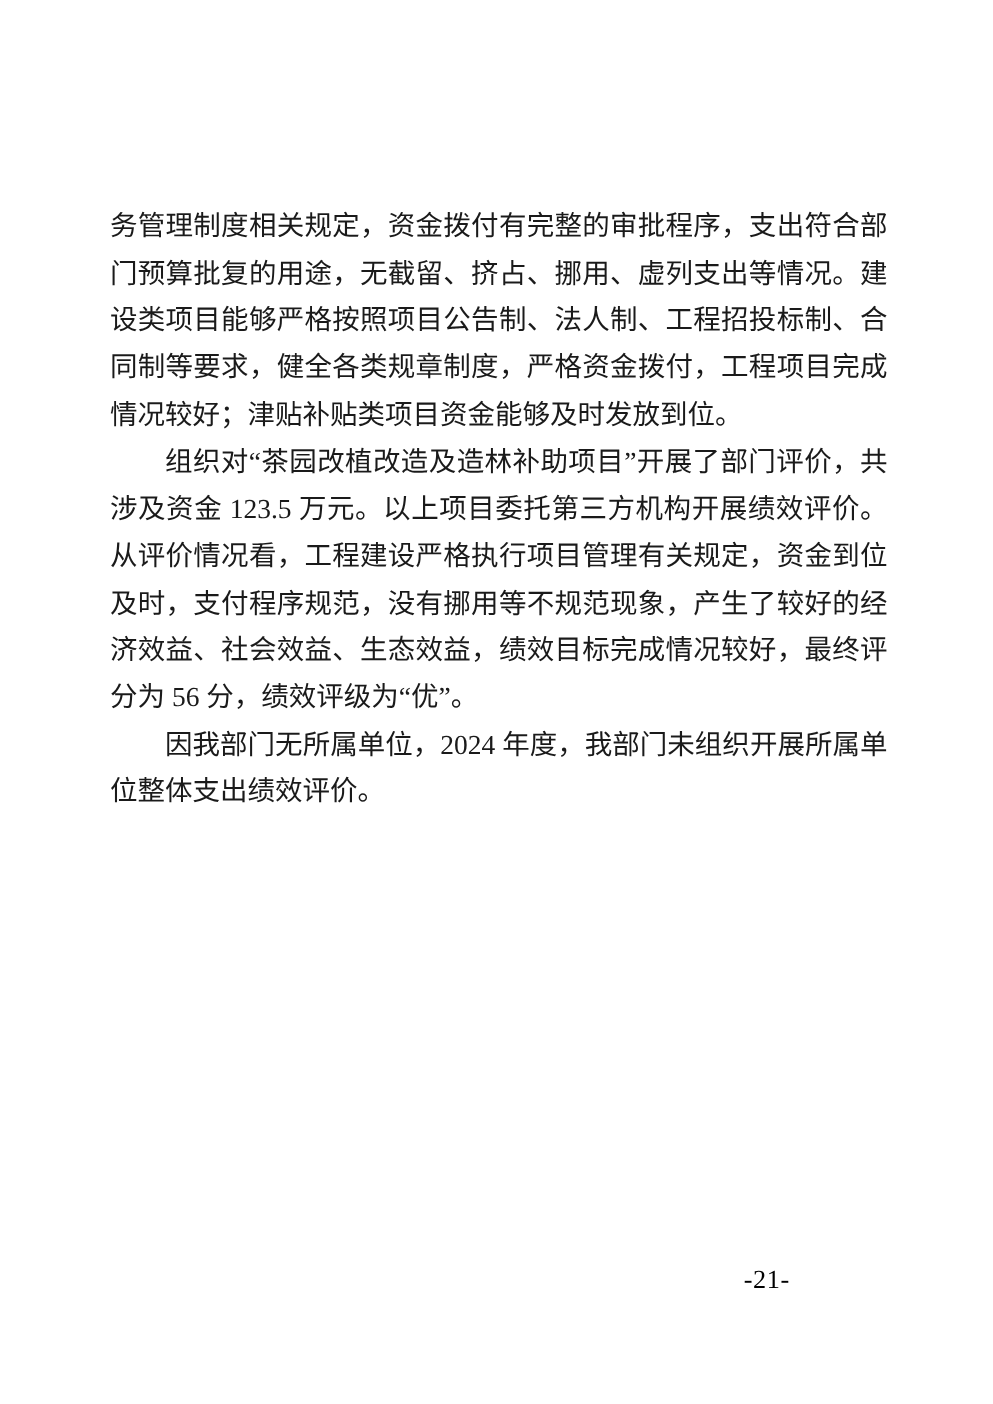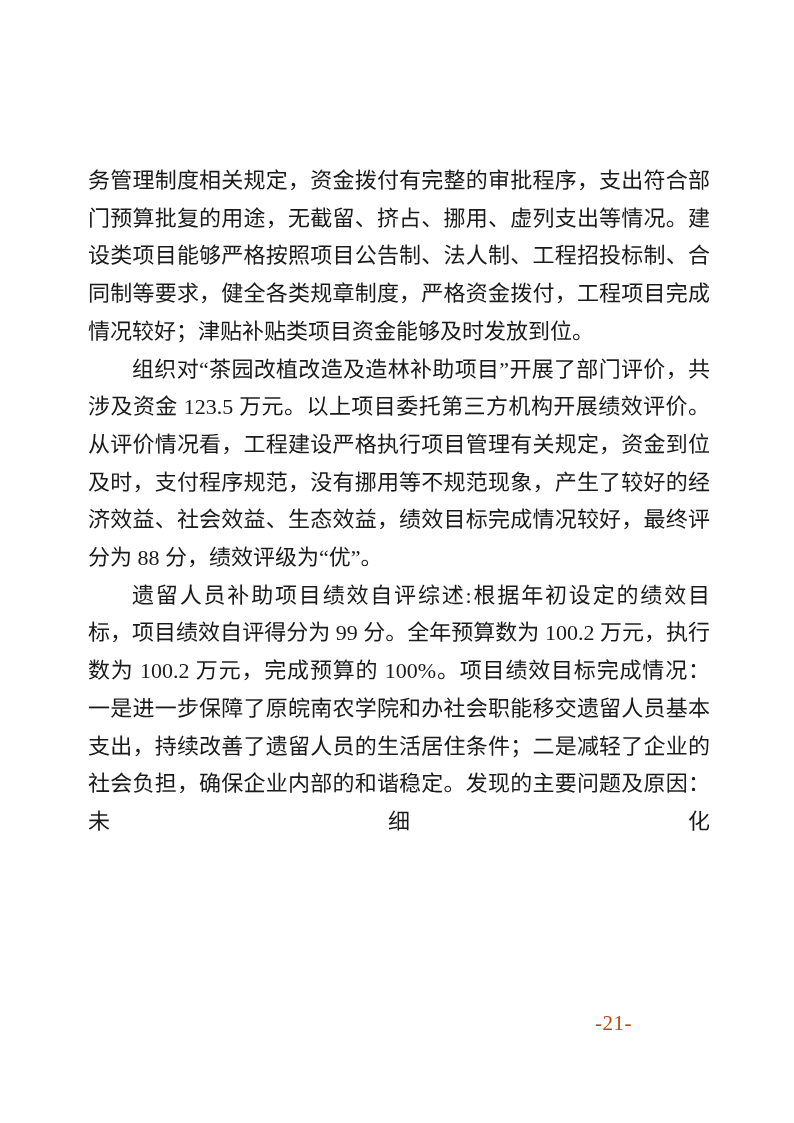--- a/index.html
+++ b/index.html
@@ -41,26 +41,26 @@
   }
   .content p.fill-last {
     text-align-last: justify;
   }
   .page-number {
     position: absolute;
     top: 991px;
     right: 103px;
     font-size: 21px;
     letter-spacing: 0.5px;
-    color: #c2410c;
+    color: #000000;
   }
 </style>
 </head>
 <body>
 
 <div class="page">
   <div class="content">
     <p class="flush">务管理制度相关规定，资金拨付有完整的审批程序，支出符合部门预算批复的用途，无截留、挤占、挪用、虚列支出等情况。建设类项目能够严格按照项目公告制、法人制、工程招投标制、合同制等要求，健全各类规章制度，严格资金拨付，工程项目完成情况较好；津贴补贴类项目资金能够及时发放到位。</p>
-    <p>组织对“茶园改植改造及造林补助项目”开展了部门评价，共涉及资金 123.5 万元。以上项目委托第三方机构开展绩效评价。从评价情况看，工程建设严格执行项目管理有关规定，资金到位及时，支付程序规范，没有挪用等不规范现象，产生了较好的经济效益、社会效益、生态效益，绩效目标完成情况较好，最终评分为 88 分，绩效评级为“优”。</p>
-    <p class="fill-last">遗留人员补助项目绩效自评综述:根据年初设定的绩效目标，项目绩效自评得分为 99 分。全年预算数为 100.2 万元，执行数为 100.2 万元，完成预算的 100%。项目绩效目标完成情况：一是进一步保障了原皖南农学院和办社会职能移交遗留人员基本支出，持续改善了遗留人员的生活居住条件；二是减轻了企业的社会负担，确保企业内部的和谐稳定。发现的主要问题及原因：未细化</p>
+    <p>组织对“茶园改植改造及造林补助项目”开展了部门评价，共涉及资金 123.5 万元。以上项目委托第三方机构开展绩效评价。从评价情况看，工程建设严格执行项目管理有关规定，资金到位及时，支付程序规范，没有挪用等不规范现象，产生了较好的经济效益、社会效益、生态效益，绩效目标完成情况较好，最终评分为 56 分，绩效评级为“优”。</p>
+    <p>因我部门无所属单位，2024 年度，我部门未组织开展所属单位整体支出绩效评价。</p>
   </div>
   <div class="page-number">-21-</div>
 </div>
 
 </body></html>

